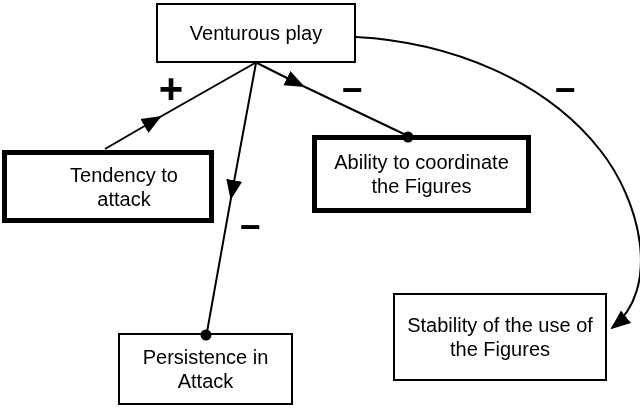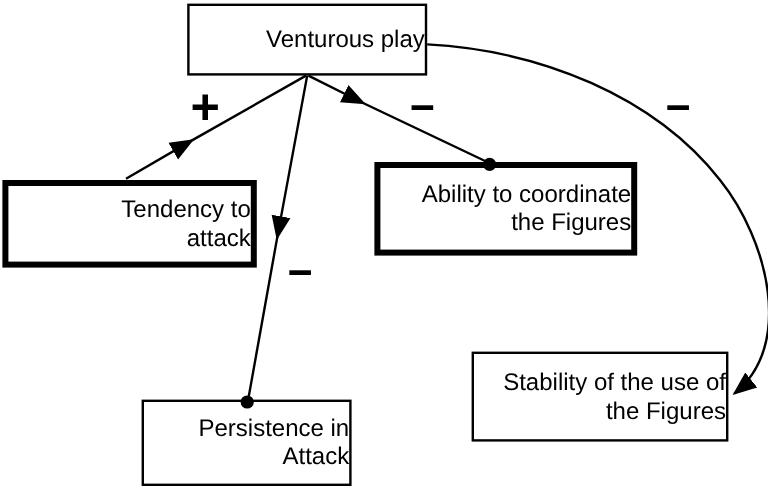--- a/index.html
+++ b/index.html
@@ -11,21 +11,21 @@
     font-family: "Liberation Sans", sans-serif;
     overflow: hidden;
   }
   .node {
     position: absolute;
     box-sizing: border-box;
     background: #ffffff;
     color: #000000;
     display: flex;
     flex-direction: column;
-    align-items: flex-end;
+    align-items: center;
     justify-content: center;
     text-align: center;
     font-size: 20px;
     line-height: 24px;
   }
   .node-thin  { border: 2px solid #000000; }
   .node-thick { border: 5px solid #000000; }
   .node span { display: block; white-space: nowrap; }
   .edges-layer {
     position: absolute;
@@ -59,21 +59,21 @@
   <div class="node node-thick" style="left:312px; top:135px; width:219px; height:78px;">
     <span>Ability to coordinate</span>
     <span>the Figures</span>
   </div>
 
   <div class="node node-thin" style="left:118px; top:333px; width:175px; height:72px;">
     <span>Persistence in</span>
     <span>Attack</span>
   </div>
 
-  <div class="node node-thin" style="left:393px; top:293px; width:214px; height:75px;">
+  <div class="node node-thin" style="left:393px; top:293px; width:214px; height:88px;">
     <span>Stability of the use of</span>
     <span>the Figures</span>
   </div>
 
   <svg class="edges-layer" width="640" height="408" viewBox="0 0 640 408">
     <defs>
       <marker id="ah" viewBox="0 0 10 10" refX="9" refY="5" markerWidth="10" markerHeight="10" orient="auto-start-reverse" markerUnits="strokeWidth">
         <path d="M0,1 L10,5 L0,9 Z" fill="#000000"></path>
       </marker>
     </defs>

